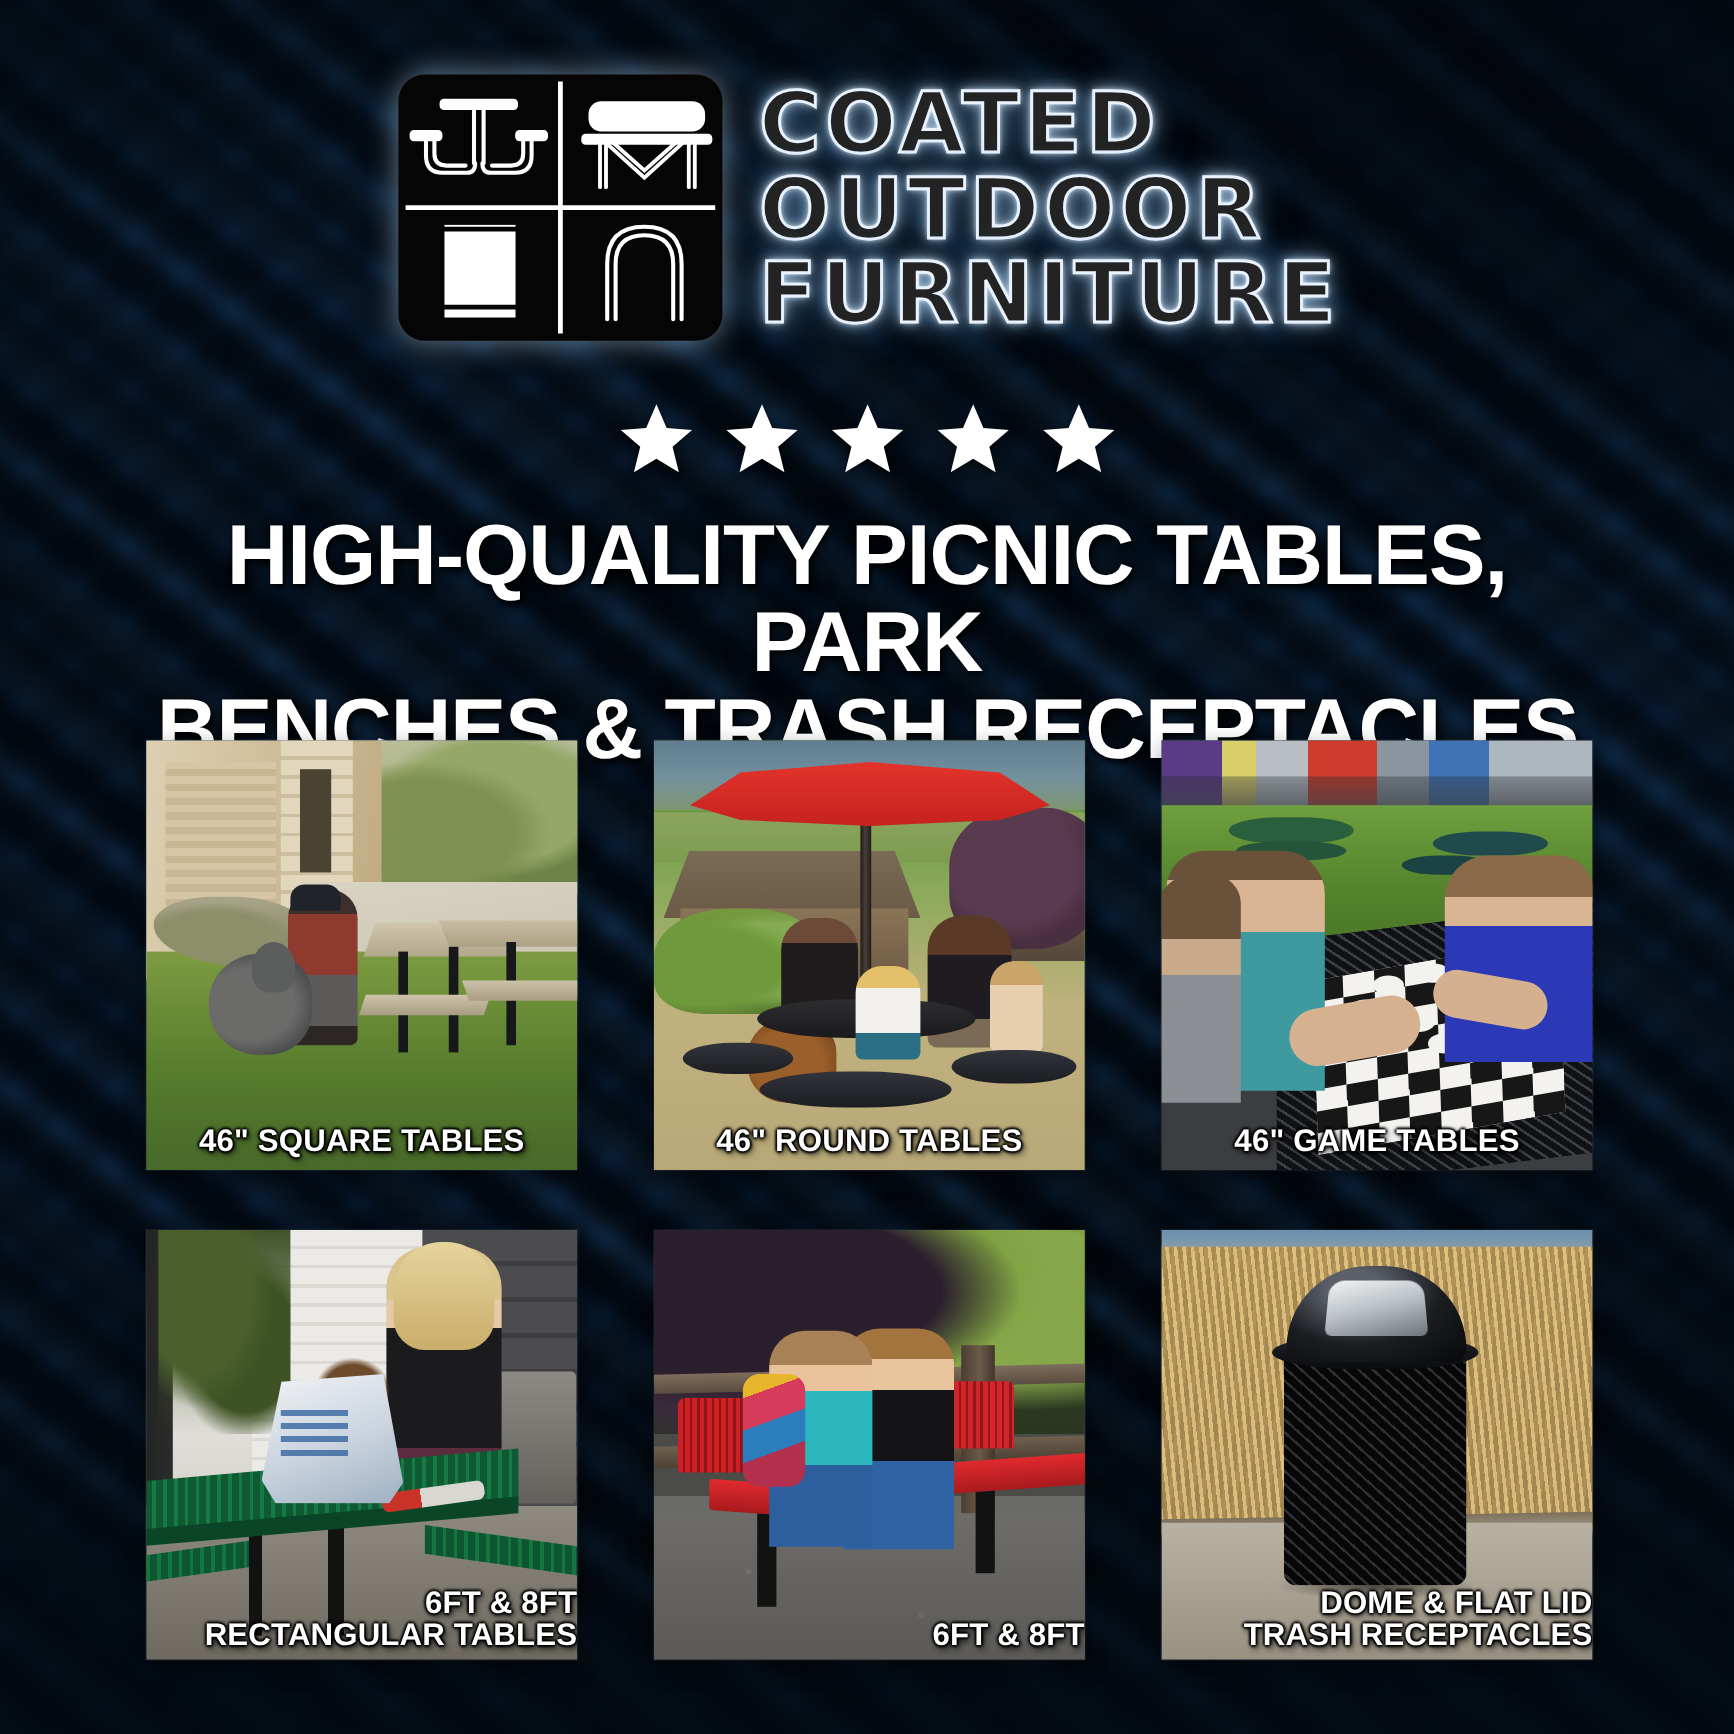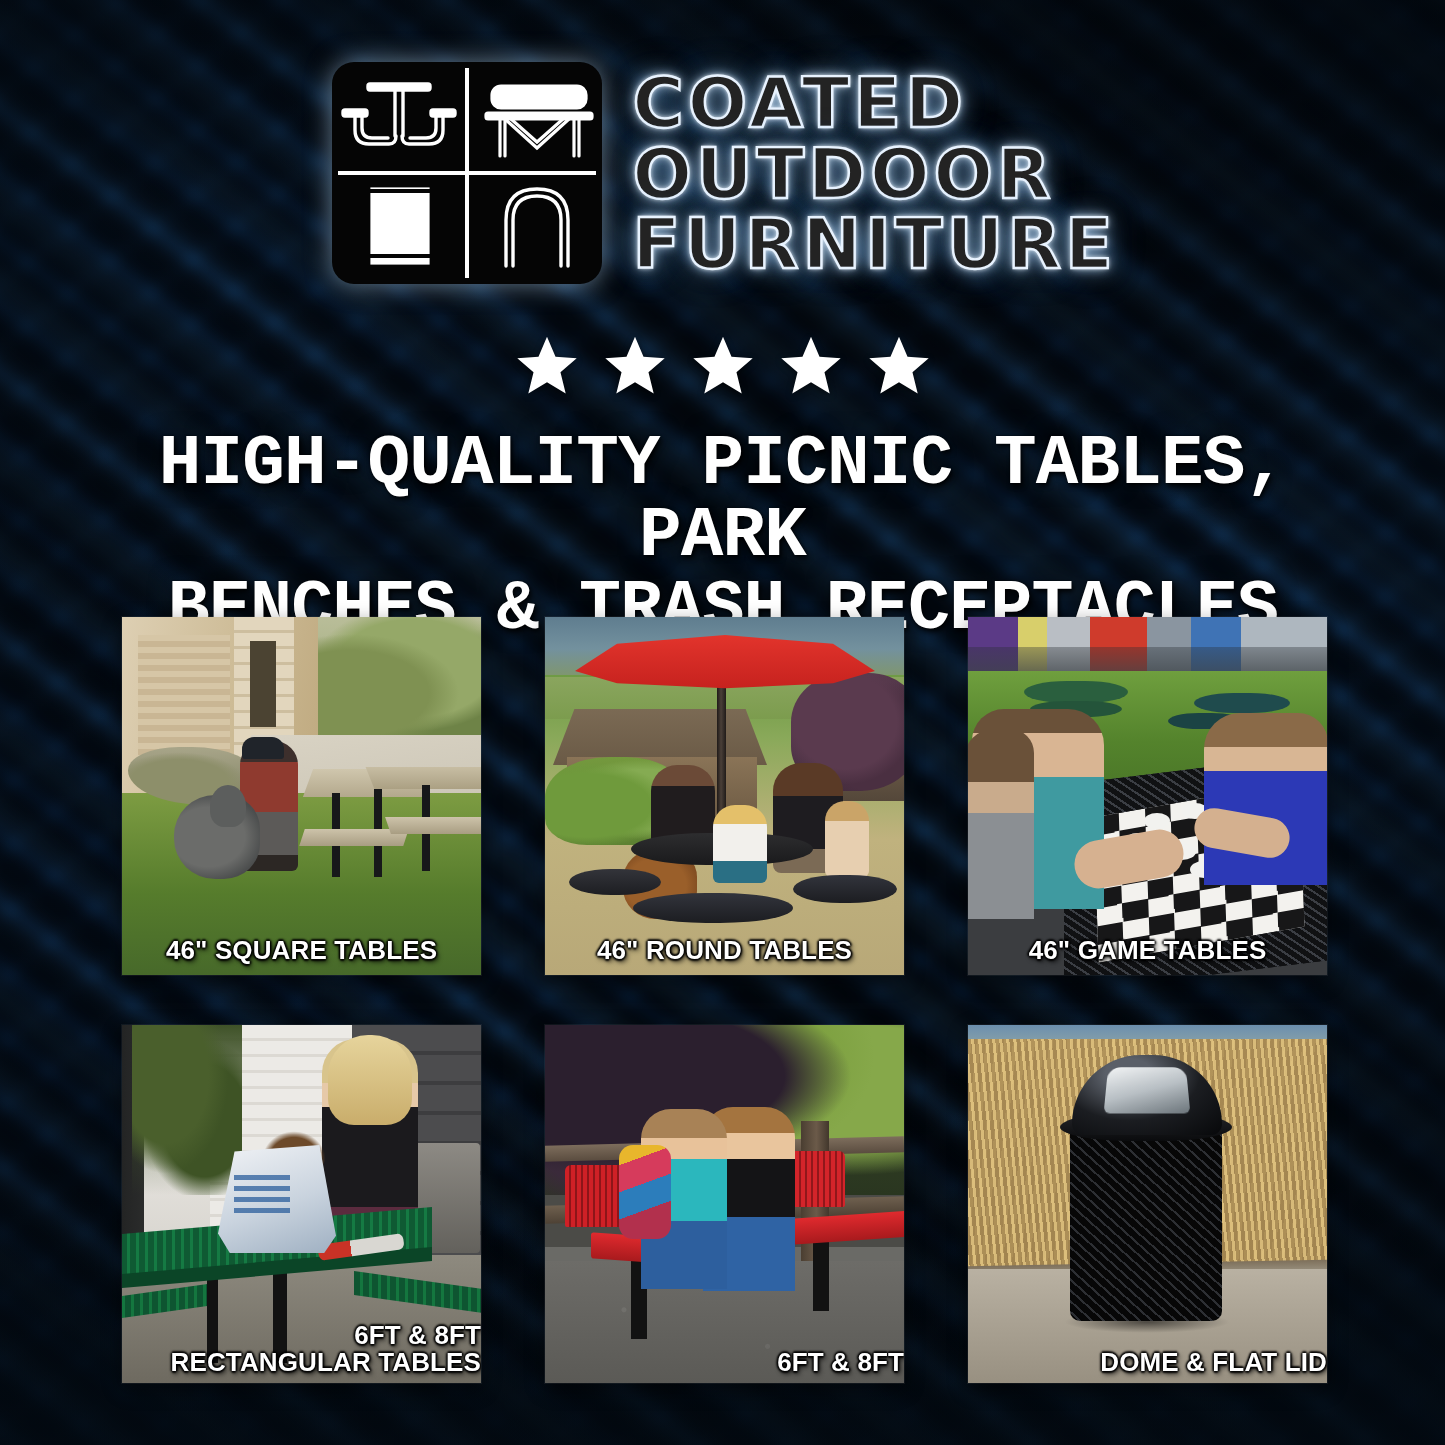--- a/index.html
+++ b/index.html
@@ -111,21 +111,21 @@
   .star svg{ width:100%; height:100%; display:block;
     filter:drop-shadow(0 2px 3px rgba(0,0,0,.55)); }
 
   
   .headline{
     position:absolute; left:50%; top:428px;
     transform:translateX(-50%);
     width:1250px;
     text-align:center;
     color:#ffffff;
-    font-family:Liberation Mono, monospace;
+    font-family:Liberation Sans, sans-serif;
     font-weight:700;
     font-size:71px;
     line-height:1.02;
     letter-spacing:-.012em;
     transform-origin:center;
     text-shadow:
       0 0 2px rgba(0,0,0,.75),
       2px 3px 5px rgba(0,0,0,.85),
       0 0 22px rgba(0,0,0,.5);
   }
@@ -545,18 +545,19 @@
           <div class="ph s6-pathedge"></div>
             <div class="ph s6-path"></div>
           <div class="ph s6-shadow"></div>
           <div class="ph s6-body"></div>
             <div class="ph s6-rim"></div>
           <div class="ph s6-dome"></div>
             <div class="ph s6-slot"></div>
         </div>
         <div class="cap">
           <span>DOME &amp; FLAT LID</span>
+          <span class="c2">TRASH RECEPTACLES</span>
         </div>
       </div>
 
     </div>
   </div>
 </div>
 
 </body></html>

